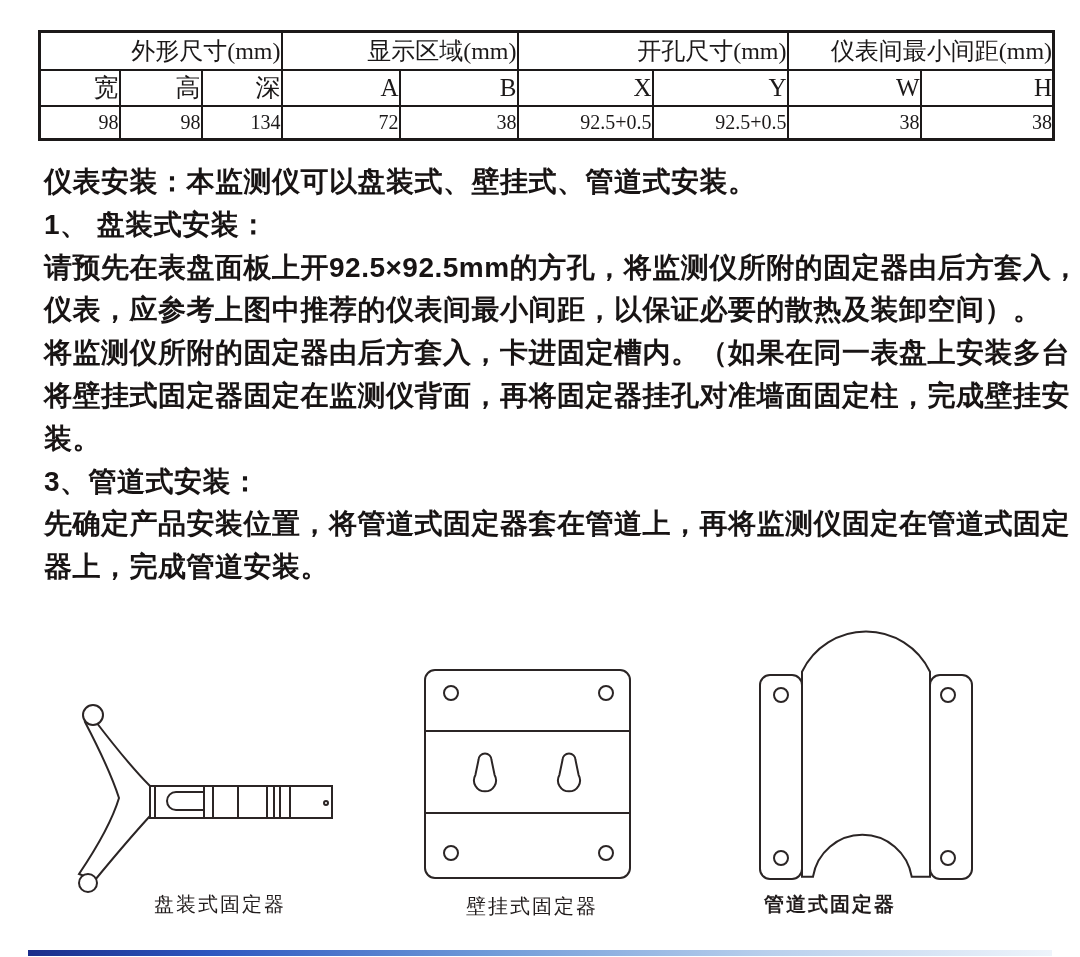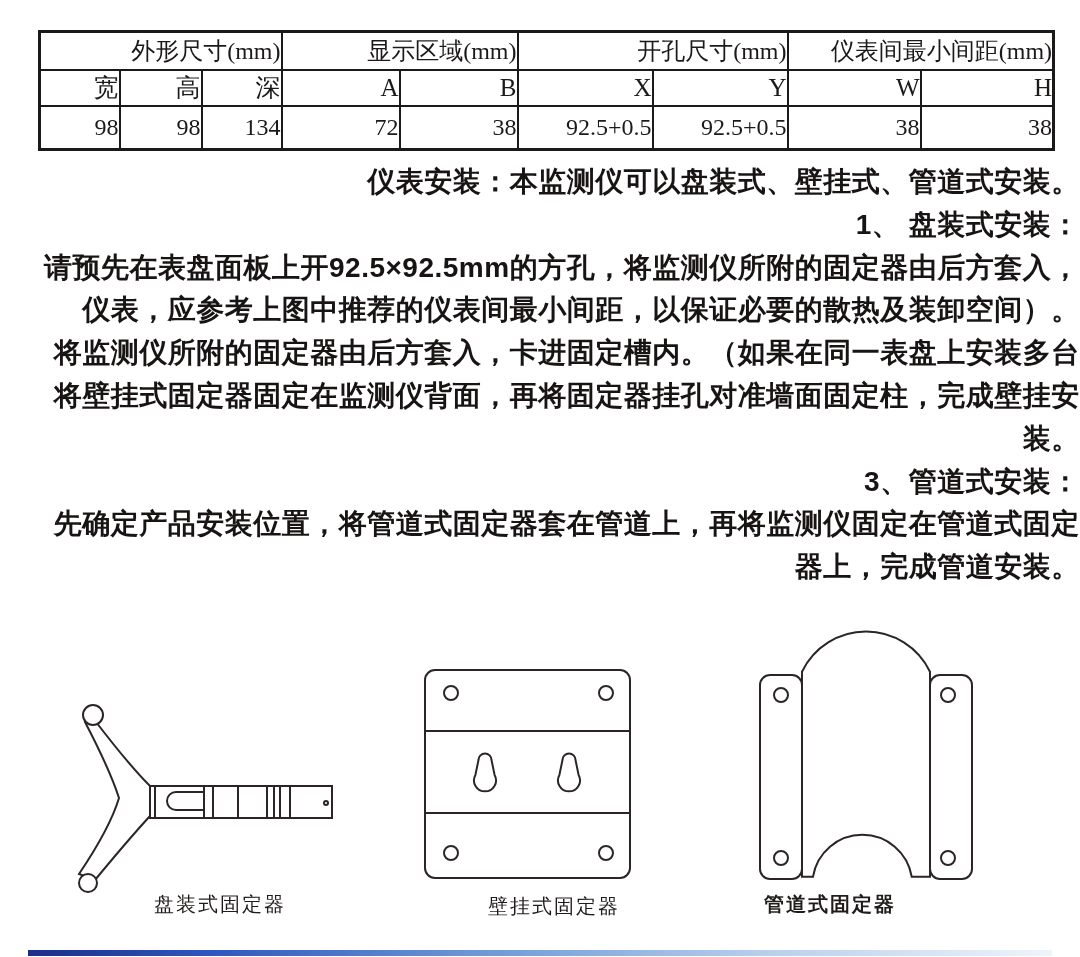--- a/index.html
+++ b/index.html
@@ -8,27 +8,27 @@
   .page { position:relative; width:1080px; height:957px; background:#ffffff; }
 
   
   table.dims { position:absolute; left:38px; top:30px; width:1014px;
                border-collapse:collapse; table-layout:fixed;
                border:3px solid #1c1919; }
   table.dims td { border:2px solid #1c1919; text-align:right; vertical-align:middle;
                   font-family:"Liberation Serif", serif; color:#1c1919; padding:0; }
   tr.r1 td { height:38px; font-size:24px; }
   tr.r2 td { height:36px; font-size:25px; }
-  tr.r3 td { height:44px; font-size:24px; }
+  tr.r3 td { height:34px; font-size:20px; }
 
   
   .instructions { position:absolute; left:44px; top:161px; }
   .tline { height:42.8px; line-height:42.8px; white-space:nowrap;
            font-family:"Liberation Sans", sans-serif; font-weight:700;
-           font-size:28px; letter-spacing:0.5px; color:#181414;text-align:right; }
+           font-size:28px; letter-spacing:0.5px; color:#181414; }
 
   
   svg.fig { position:absolute; }
   svg.fig path, svg.fig rect, svg.fig circle, svg.fig line, svg.fig polyline
       { vector-effect:non-scaling-stroke; }
   .caption { position:absolute; text-align:center;
              font-family:"Liberation Serif", serif; font-size:20px;
              letter-spacing:2px; color:#211c1c; white-space:nowrap; }
 
   
@@ -126,21 +126,21 @@
     <line x1="1" y1="64" x2="206" y2="64"></line>
     <line x1="1" y1="146" x2="206" y2="146"></line>
     <circle cx="27" cy="26" r="7"></circle>
     <circle cx="182" cy="26" r="7"></circle>
     <circle cx="27" cy="186" r="7"></circle>
     <circle cx="182" cy="186" r="7"></circle>
 
     <path d="M 54.5,93 A 6.5,6.5 0 1 1 67.5,93 L 70.6,108 A 11,11 0 1 1 51.4,108 Z"></path>
     <path d="M 138.5,93 A 6.5,6.5 0 1 1 151.5,93 L 154.6,108 A 11,11 0 1 1 135.4,108 Z"></path>
   </svg>
-  <div class="caption" style="left:444px; top:893px; width:220px;">壁挂式固定器</div>
+  <div class="caption" style="left:422px; top:893px; width:220px;">壁挂式固定器</div>
 
   <svg class="fig" style="left:754px; top:621px;" width="224" height="264" viewBox="0 0 224 264" fill="none" stroke="#2b2525" stroke-width="2">
 
     <rect x="6" y="54" width="42" height="204" rx="10" fill="#ffffff"></rect>
     <rect x="176" y="54" width="42" height="204" rx="10" fill="#ffffff"></rect>
 
     <path d="M 48,50.7 A 71,71 0 0 1 176,50.7 L 176,255.7 L 157.7,255.7 A 50,50 0 0 0 59,255.7 L 48,255.7 Z" fill="#ffffff"></path>
 
     <circle cx="27" cy="74" r="7"></circle>
     <circle cx="194" cy="74" r="7"></circle>

